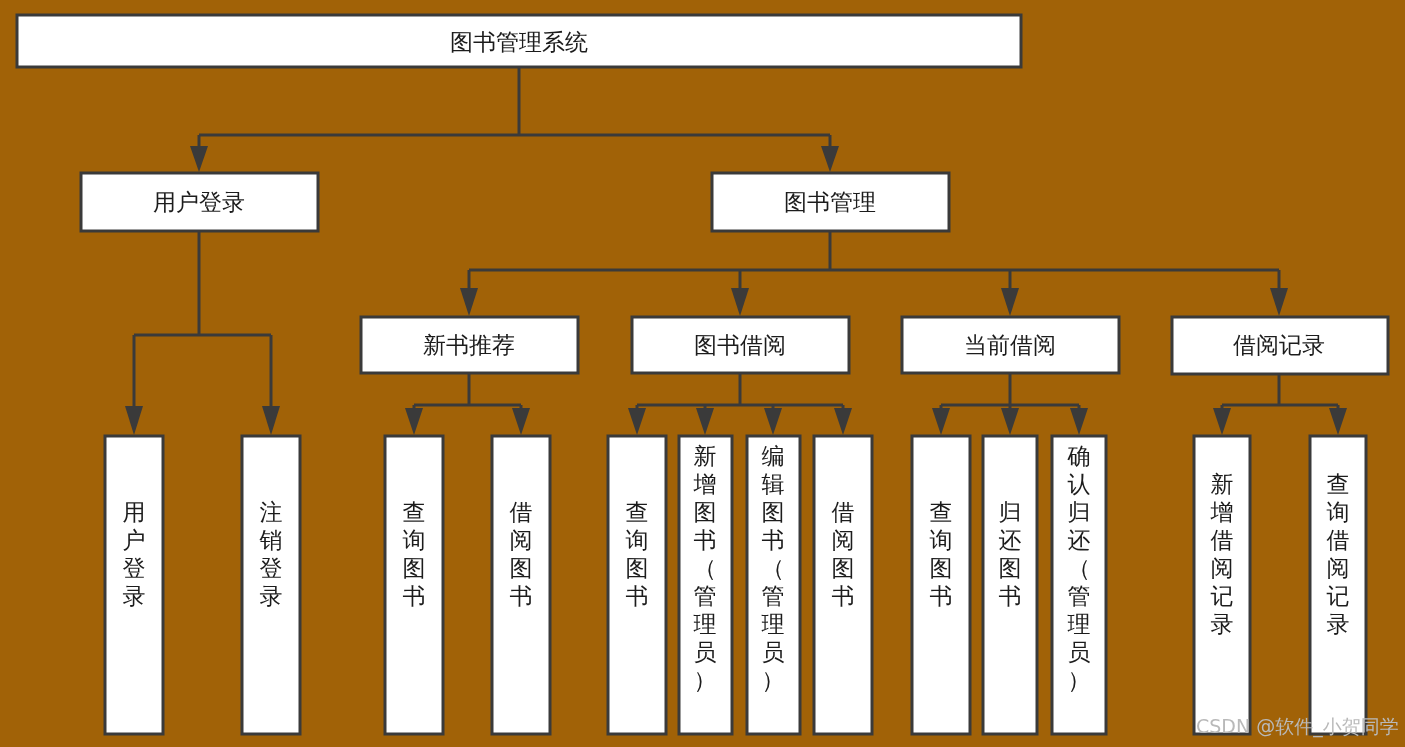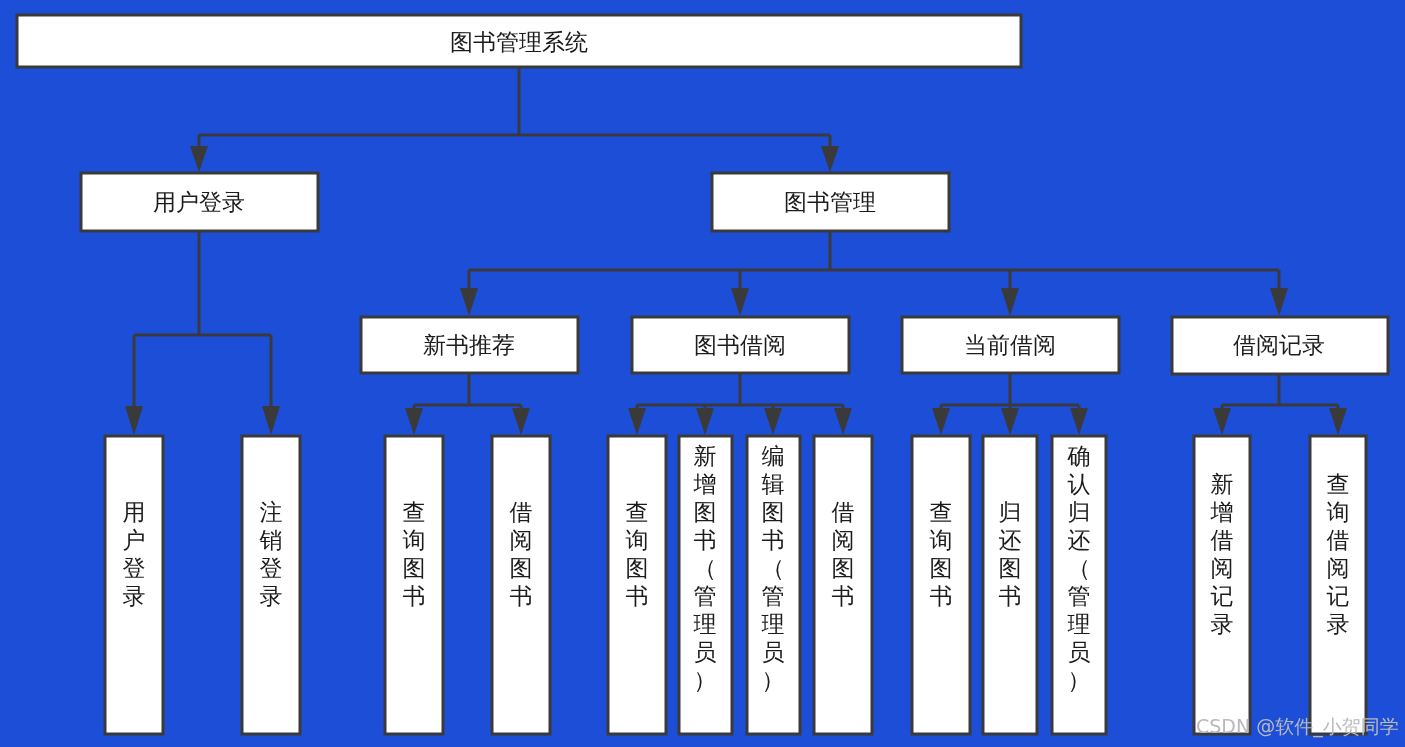--- a/index.html
+++ b/index.html
@@ -8,21 +8,21 @@
     padding: 0;
     background: #ffffff;
   }
   body {
     font-family: "DejaVu Sans", "Liberation Sans", sans-serif;
   }
   #diagram-root {
     position: relative;
     width: 1405px;
     height: 747px;
-    background: #1d4ed8;
+    background: #a16207;
     overflow: hidden;
   }
   svg#flowchart {
     position: absolute;
     left: 0;
     top: 0;
     width: 1405px;
     height: 747px;
     display: block;
   }

